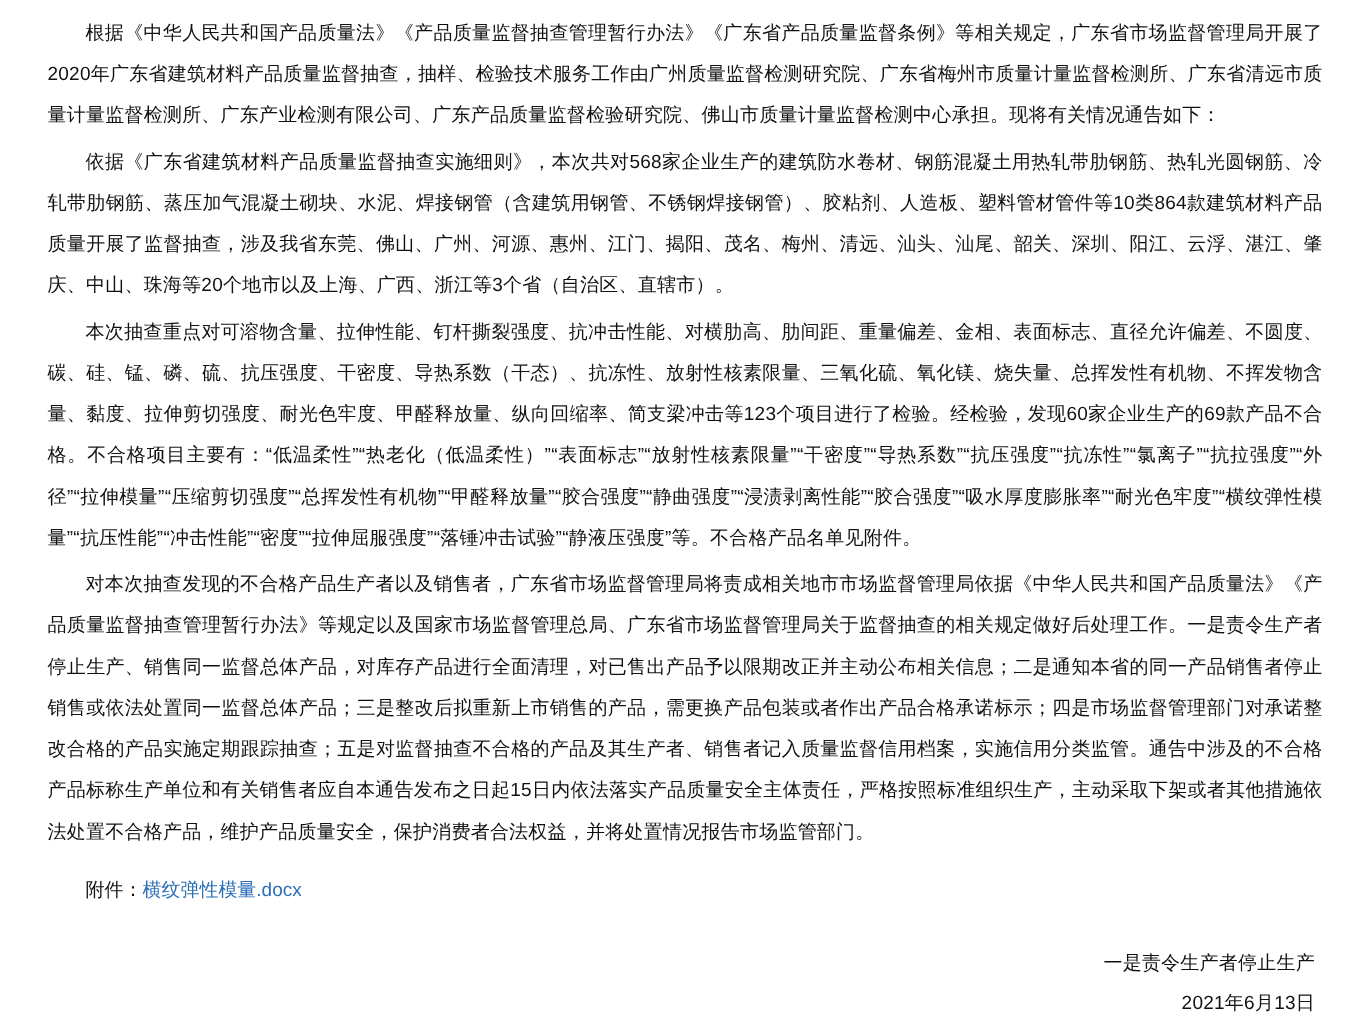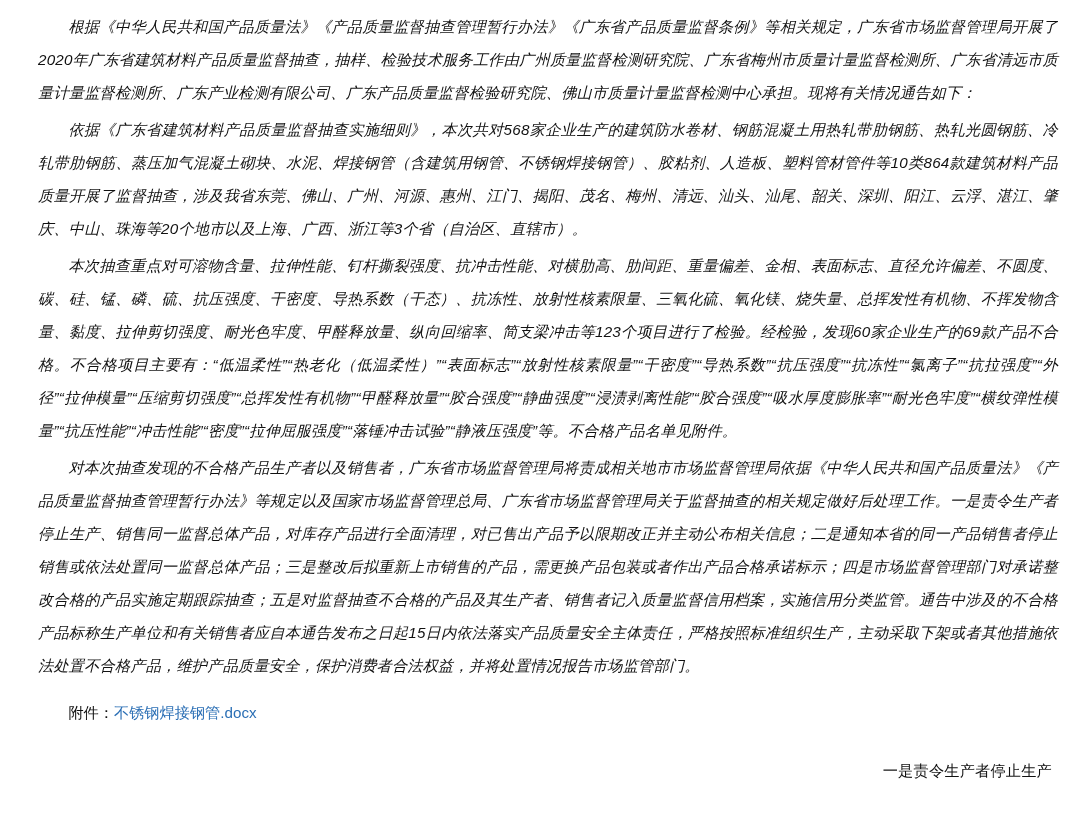--- a/index.html
+++ b/index.html
@@ -23,21 +23,20 @@
   }
   .para {
     font-size: 15.2px;
     line-height: 33px;
     text-align: justify;
     text-justify: inter-ideograph;
     text-indent: 2em;
     margin: 0 0 4px 0;
     letter-spacing: 0.2px;
     color: #111111;
-    font-style: italic;
   }
   .para.first {
     margin-top: 0;
   }
   .attachment {
     font-size: 15.2px;
     line-height: 33px;
     text-indent: 2em;
     margin: 14px 0 0 0;
     color: #111111;
@@ -62,20 +61,21 @@
 <body>
 
 <div id="doc">
 
   <p class="para first">根据《中华人民共和国产品质量法》《产品质量监督抽查管理暂行办法》《广东省产品质量监督条例》等相关规定，广东省市场监督管理局开展了2020年广东省建筑材料产品质量监督抽查，抽样、检验技术服务工作由广州质量监督检测研究院、广东省梅州市质量计量监督检测所、广东省清远市质量计量监督检测所、广东产业检测有限公司、广东产品质量监督检验研究院、佛山市质量计量监督检测中心承担。现将有关情况通告如下：</p>
   <p class="para">依据《广东省建筑材料产品质量监督抽查实施细则》，本次共对568家企业生产的建筑防水卷材、钢筋混凝土用热轧带肋钢筋、热轧光圆钢筋、冷轧带肋钢筋、蒸压加气混凝土砌块、水泥、焊接钢管（含建筑用钢管、不锈钢焊接钢管）、胶粘剂、人造板、塑料管材管件等10类864款建筑材料产品质量开展了监督抽查，涉及我省东莞、佛山、广州、河源、惠州、江门、揭阳、茂名、梅州、清远、汕头、汕尾、韶关、深圳、阳江、云浮、湛江、肇庆、中山、珠海等20个地市以及上海、广西、浙江等3个省（自治区、直辖市）。</p>
   <p class="para">本次抽查重点对可溶物含量、拉伸性能、钉杆撕裂强度、抗冲击性能、对横肋高、肋间距、重量偏差、金相、表面标志、直径允许偏差、不圆度、碳、硅、锰、磷、硫、抗压强度、干密度、导热系数（干态）、抗冻性、放射性核素限量、三氧化硫、氧化镁、烧失量、总挥发性有机物、不挥发物含量、黏度、拉伸剪切强度、耐光色牢度、甲醛释放量、纵向回缩率、简支梁冲击等123个项目进行了检验。经检验，发现60家企业生产的69款产品不合格。不合格项目主要有：“低温柔性”“热老化（低温柔性）”“表面标志”“放射性核素限量”“干密度”“导热系数”“抗压强度”“抗冻性”“氯离子”“抗拉强度”“外径”“拉伸模量”“压缩剪切强度”“总挥发性有机物”“甲醛释放量”“胶合强度”“静曲强度”“浸渍剥离性能”“胶合强度”“吸水厚度膨胀率”“耐光色牢度”“横纹弹性模量”“抗压性能”“冲击性能”“密度”“拉伸屈服强度”“落锤冲击试验”“静液压强度”等。不合格产品名单见附件。</p>
   <p class="para">对本次抽查发现的不合格产品生产者以及销售者，广东省市场监督管理局将责成相关地市市场监督管理局依据《中华人民共和国产品质量法》《产品质量监督抽查管理暂行办法》等规定以及国家市场监督管理总局、广东省市场监督管理局关于监督抽查的相关规定做好后处理工作。一是责令生产者停止生产、销售同一监督总体产品，对库存产品进行全面清理，对已售出产品予以限期改正并主动公布相关信息；二是通知本省的同一产品销售者停止销售或依法处置同一监督总体产品；三是整改后拟重新上市销售的产品，需更换产品包装或者作出产品合格承诺标示；四是市场监督管理部门对承诺整改合格的产品实施定期跟踪抽查；五是对监督抽查不合格的产品及其生产者、销售者记入质量监督信用档案，实施信用分类监管。通告中涉及的不合格产品标称生产单位和有关销售者应自本通告发布之日起15日内依法落实产品质量安全主体责任，严格按照标准组织生产，主动采取下架或者其他措施依法处置不合格产品，维护产品质量安全，保护消费者合法权益，并将处置情况报告市场监管部门。</p>
 
   <p class="attachment">
-    <span>附件：</span><span class="link">不锈钢焊接钢管.docx</span>
+    <span>附件：</span><span class="link">横纹弹性模量.docx</span>
   </p>
 
   <div class="signature">
     <div>一是责令生产者停止生产</div>
+    <div>2021年6月13日</div>
   </div>
 
 </div>
 
 </body></html>

